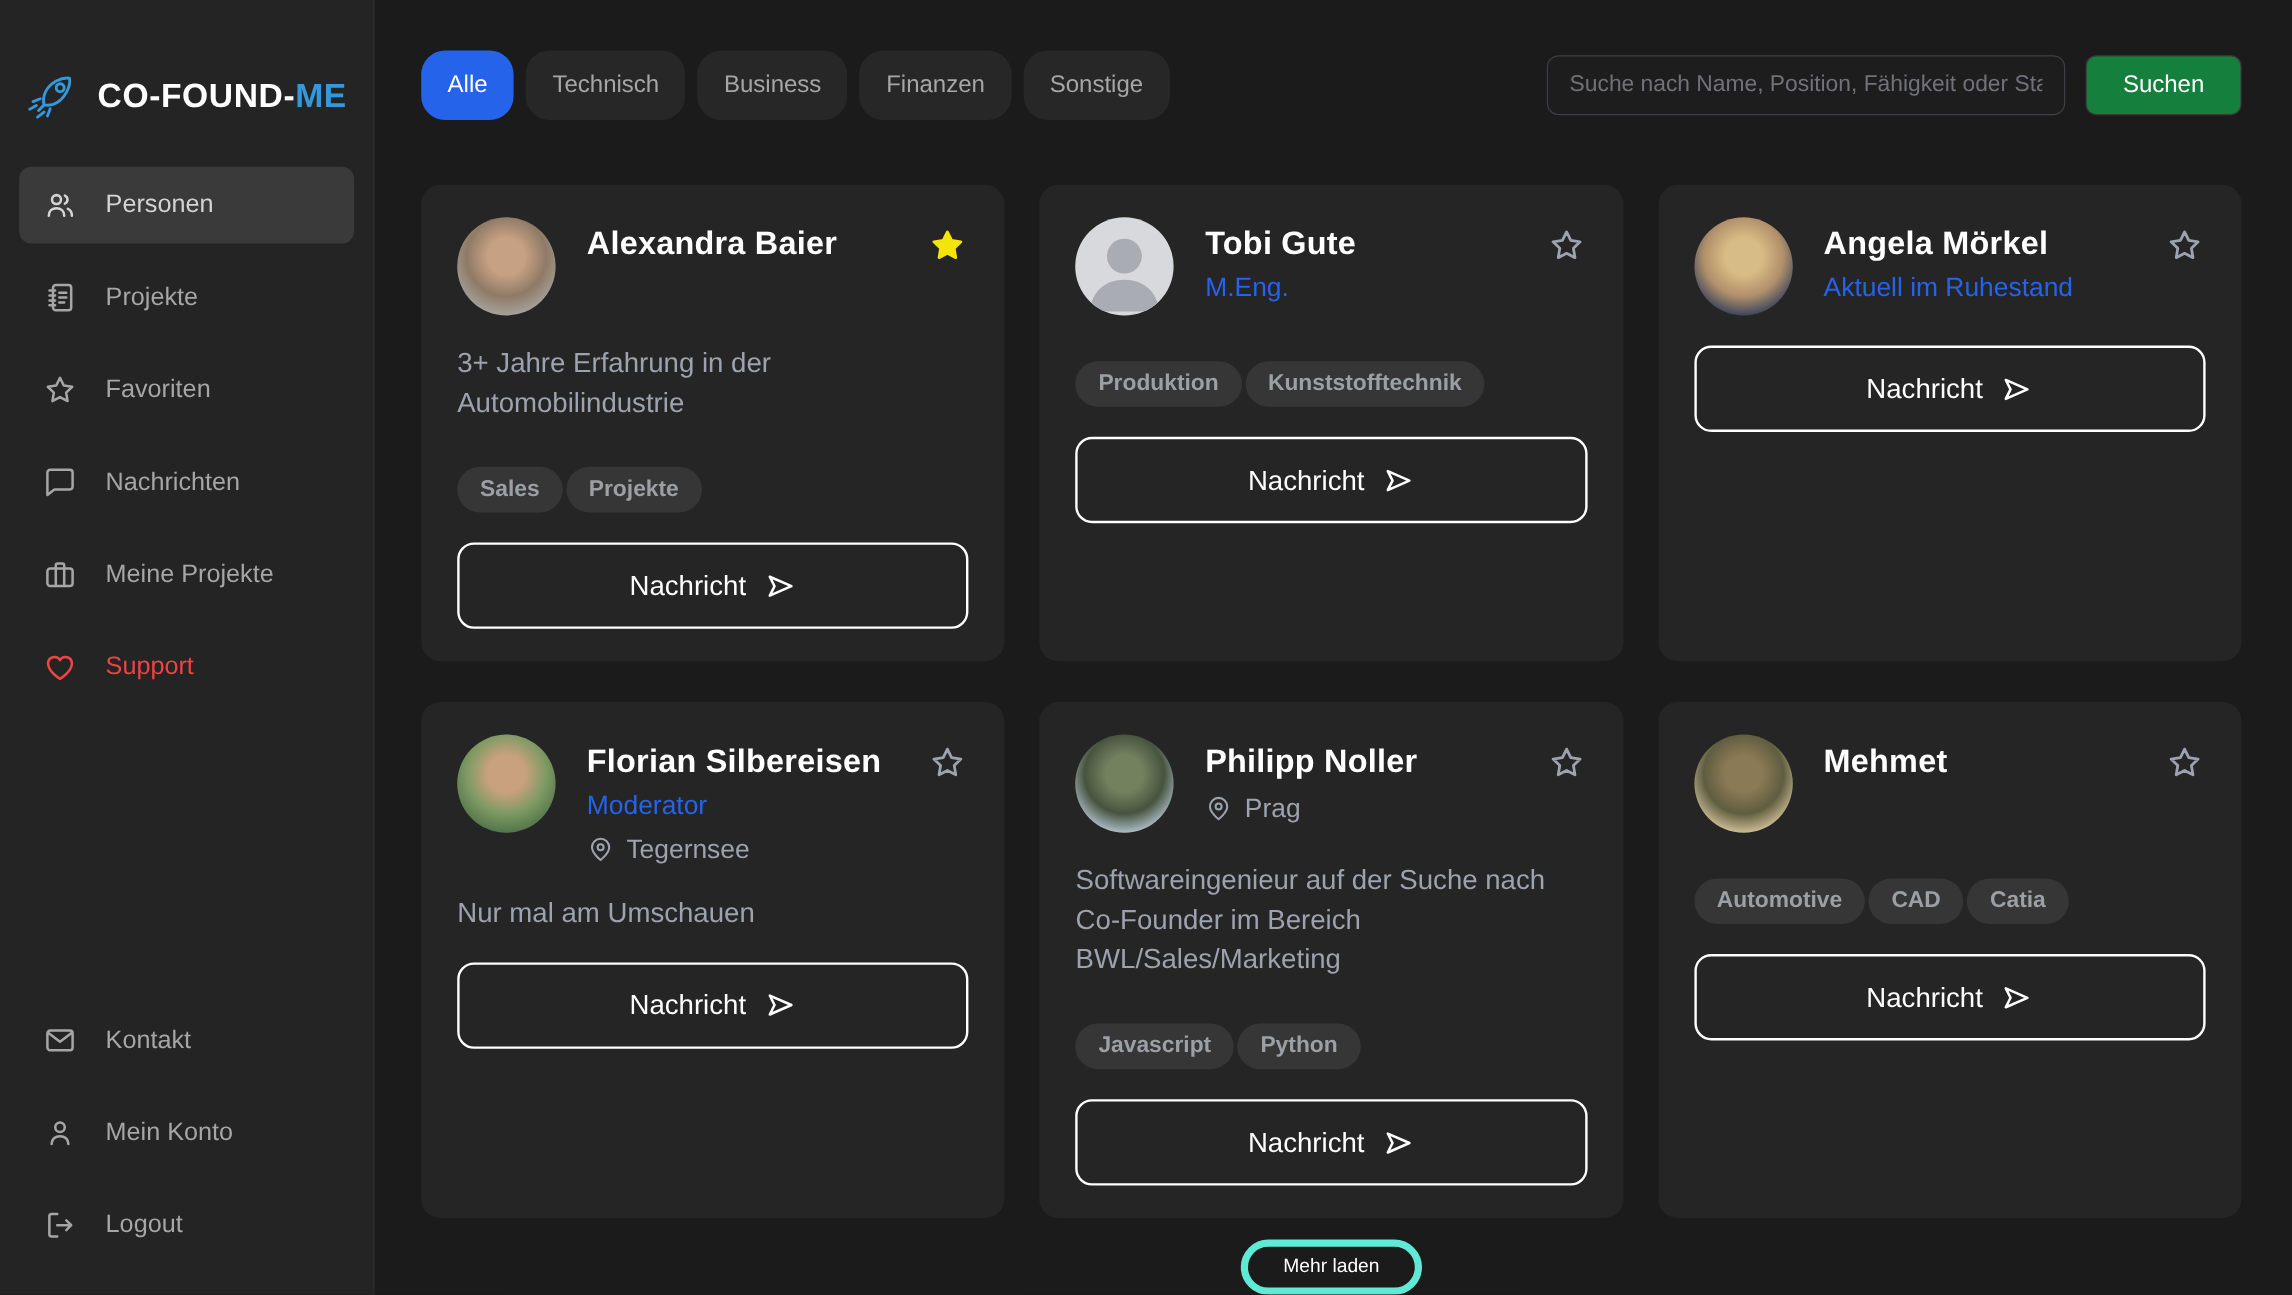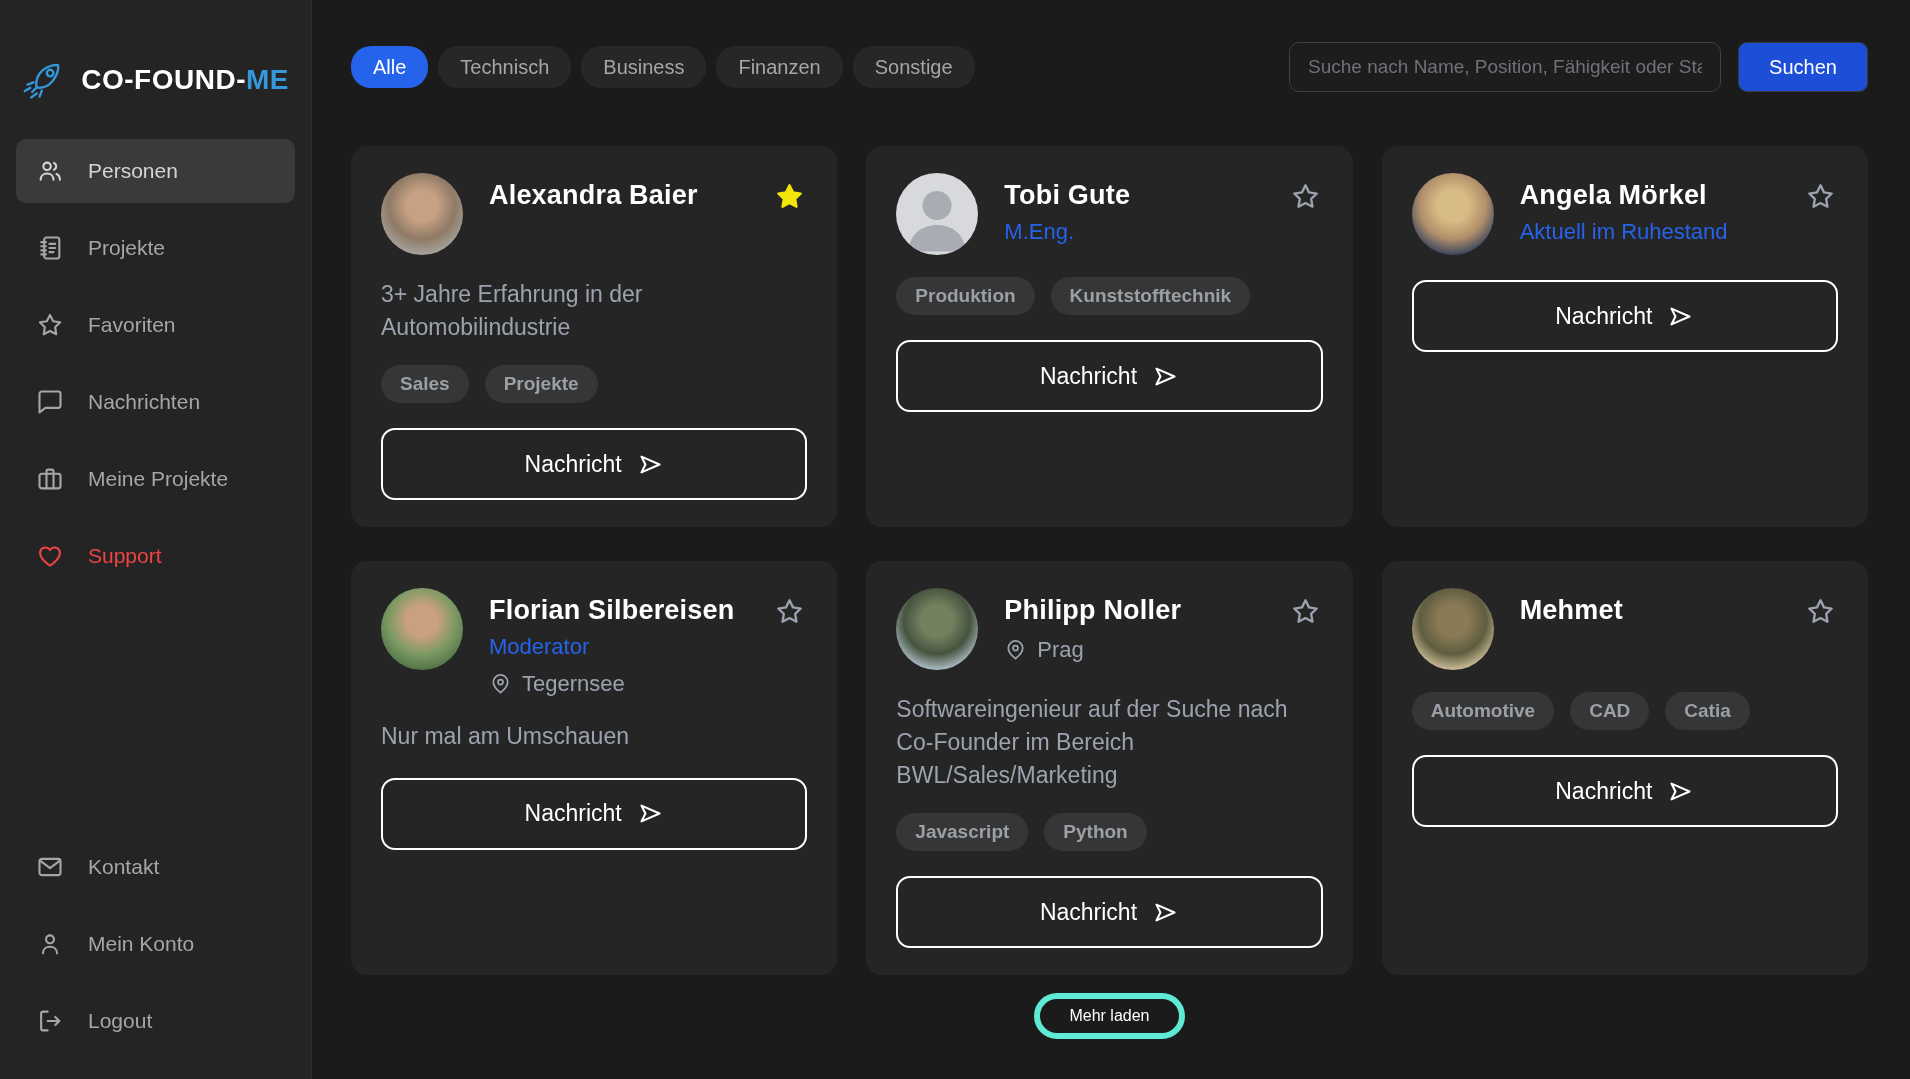--- a/index.html
+++ b/index.html
@@ -31,36 +31,36 @@
   }
   .nav-item .icon { width:28px; height:28px; display:inline-flex; flex:none; }
   .nav-item.active { background:#3a3a3a; color:#d4d4d4; }
   .nav-item.danger { color:#ef4444; }
   .sidebar-footer { margin-top:auto; display:flex; flex-direction:column; gap:13px; }
   
   .main { flex:1; padding:42px 42px 0 39px; overflow:hidden; }
   .topbar { display:flex; align-items:center; justify-content:space-between; }
   .tabs { display:flex; gap:10px; }
   .tab {
-    height:42px; padding:0 22px; border-radius:20px;
+    height:58px; padding:0 22px; border-radius:20px;
     background:#272727; color:#a6a6a6; font-size:20px;
     display:flex; align-items:center; border:none; cursor:pointer;
     font-family:inherit;
   }
   .tab.active { background:#2563eb; color:#ffffff; }
   .search-group { display:flex; align-items:center; gap:17px; }
   .search-input {
     width:432px; height:50px; background:#1d1d1d;
     border:1px solid #3f3f46; border-radius:10px;
     color:#e5e5e5; font-size:19px; padding:0 18px; outline:none;
     font-family:inherit;
   }
   .search-input::placeholder { color:#71717a; }
   .search-btn {
-    width:130px; height:50px; background:#1d4ed8;
+    width:130px; height:50px; background:#15803d;
     border:1px solid #3a3a3a; border-radius:9px;
     color:#ffffff; font-size:20px; cursor:pointer; font-family:inherit;
   }
   
   .grid {
     margin-top:54px;
     display:grid; grid-template-columns:repeat(3,1fr);
     gap:34px 29px;
   }
   .card { background:#252525; border-radius:16px; padding:27px 30px; }
@@ -70,21 +70,21 @@
   .card-info { margin-left:26px; padding-top:7px; min-width:0; }
   .card-name { font-size:27px; font-weight:bold; color:#ffffff; letter-spacing:.2px; }
   .card-subtitle { color:#2563eb; font-size:22px; margin-top:8px; }
   .card-location { display:flex; align-items:center; gap:10px; color:#9ca3af; font-size:22px; margin-top:11px; }
   .card-location .icon { width:23px; height:23px; display:inline-flex; }
   .fav-btn { margin-left:auto; margin-top:6px; background:none; border:none; color:#9ca3af; cursor:pointer; padding:2px; }
   .fav-btn .icon { width:31px; height:31px; display:inline-flex; }
   .fav-btn.favorited { color:#f3e50b; }
   .fav-btn.favorited svg { fill:currentColor; }
   .card-bio { color:#9ca3af; font-size:23px; line-height:1.42; margin-top:23px; }
-  .tags { display:flex; flex-wrap:wrap; gap:16px; margin-top:22px; }
+  .tags { display:flex; flex-wrap:wrap; gap:3px; margin-top:38px; }
   .tag {
     background:#363636; color:#9aa0a6; font-weight:bold;
     font-size:19px; padding:8px 19px; border-radius:999px; white-space:nowrap;
   }
   .msg-btn {
     margin-top:25px; width:100%; height:72px;
     background:transparent; border:2px solid #ffffff; border-radius:14px;
     color:#ffffff; font-size:23px; cursor:pointer; font-family:inherit;
     display:flex; align-items:center; justify-content:center; gap:15px;
   }

